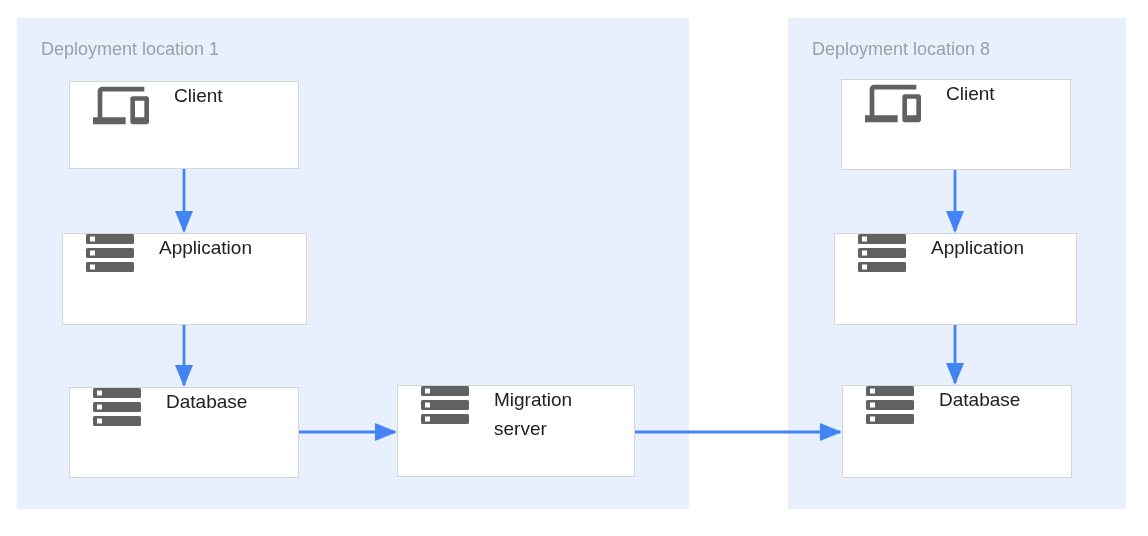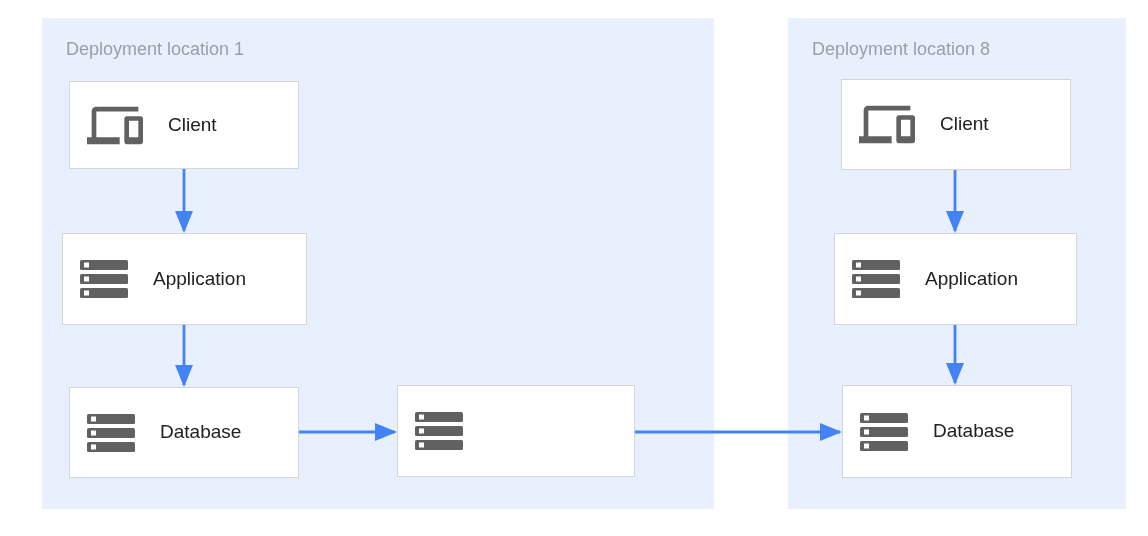--- a/index.html
+++ b/index.html
@@ -19,21 +19,21 @@
     width: 1148px;
     height: 536px;
     background: var(--canvas_bg);
     font-family: "Liberation Sans", sans-serif;
     overflow: hidden;
   }
   .panel {
     position: absolute;
     background: var(--panel_bg);
   }
-  .panel-1 { left: 17px; top: 18px; width: 672px; height: 491px; margin-left: 25px; }
+  .panel-1 { left: 17px; top: 18px; width: 672px; height: 491px; }
   .panel-2 { left: 788px; top: 18px; width: 338px; height: 491px; }
   .panel-title {
     position: absolute;
     left: 24px;
     top: 21px;
     font-size: 18px;
     color: var(--panel_title);
     white-space: nowrap;
   }
   .arrow-layer {
@@ -41,22 +41,22 @@
     left: 0; top: 0;
     pointer-events: none;
   }
   .arrow-line { stroke: var(--arrow); stroke-width: 2.8; }
   .arrowhead-shape { fill: var(--arrow); }
   .node {
     position: absolute;
     background: var(--box_bg);
     border: 1px solid var(--box_border);
     display: flex;
-    align-items: center;
-    padding-left: 17px;
+    align-items: flex-start;
+    padding-left: 23px;
     gap: 25px;
   }
   .icon { display: flex; align-items: center; flex: 0 0 auto; }
   .icon svg { display: block; }
   .icon-fill { fill: var(--icon); }
   .icon-hole { fill: var(--box_bg); }
   .node-label {
     font-size: 19px;
     line-height: 1.5;
     color: var(--label);
@@ -130,20 +130,22 @@
     <span class="icon">
       <svg width="48" height="38" viewBox="0 0 48 38">
         <rect class="icon-fill" x="0" y="0" width="48" height="10" rx="1.5"></rect>
         <rect class="icon-fill" x="0" y="14" width="48" height="10" rx="1.5"></rect>
         <rect class="icon-fill" x="0" y="28" width="48" height="10" rx="1.5"></rect>
         <rect class="icon-hole" x="4" y="2.5" width="5" height="5"></rect>
         <rect class="icon-hole" x="4" y="16.5" width="5" height="5"></rect>
         <rect class="icon-hole" x="4" y="30.5" width="5" height="5"></rect>
       </svg>
     </span>
+    <span class="node-label">Migration
+server</span>
   </div>
 
   <div class="node" style="left:841px;top:79px;width:230px;height:91px;">
     <span class="icon">
       <svg width="56" height="47" viewBox="0 2 24 20">
         <path class="icon-fill" d="M4 6h18V4H4c-1.1 0-2 .9-2 2v11H0v3h14v-3H4V6zm19 2h-6c-.55 0-1 .45-1 1v10c0 .55.45 1 1 1h6c.55 0 1-.45 1-1V9c0-.55-.45-1-1-1zm-1 9h-4v-7h4v7z"></path>
       </svg>
     </span>
     <span class="node-label">Client</span>
   </div>

